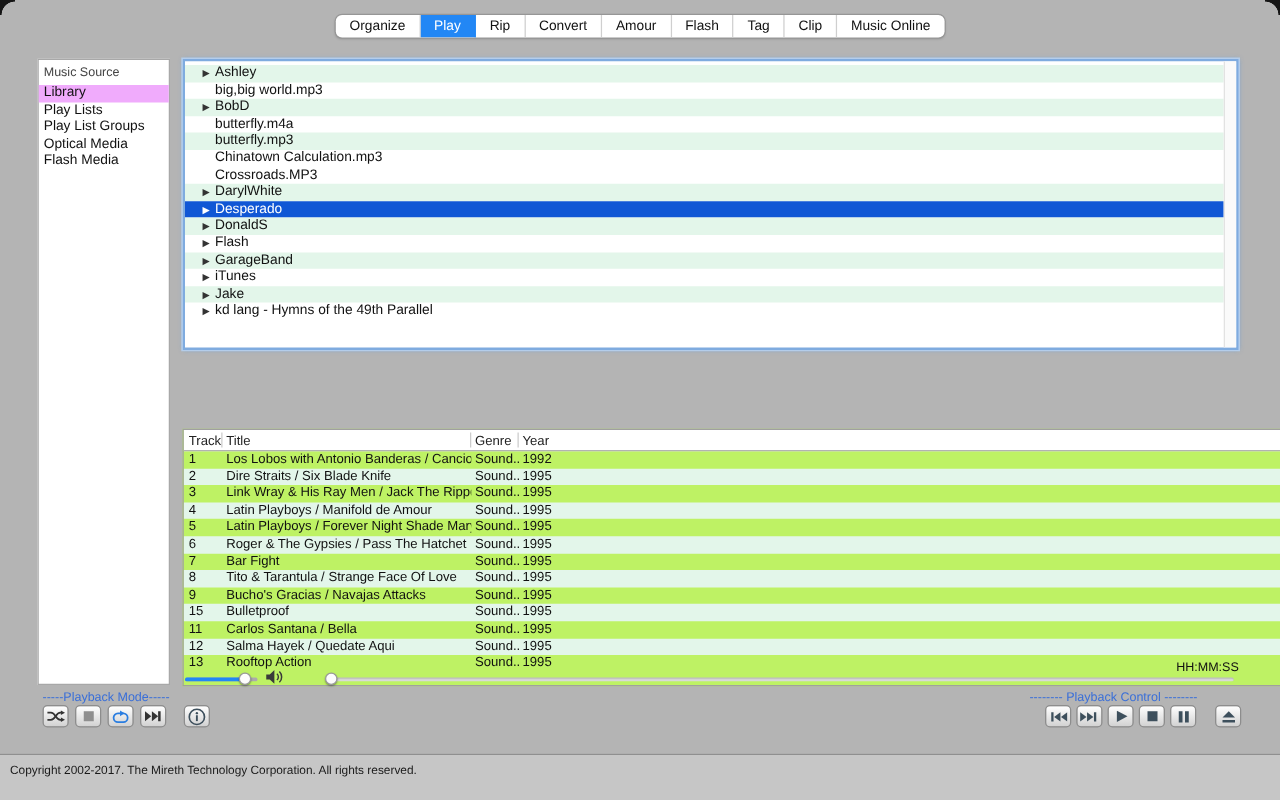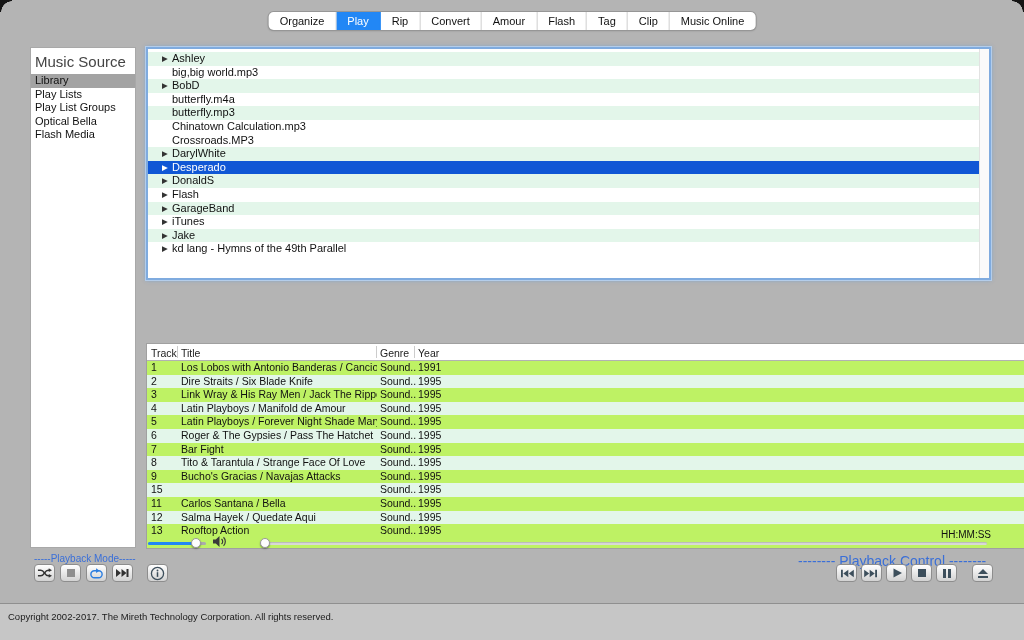--- a/index.html
+++ b/index.html
@@ -11,23 +11,23 @@
   .corner.right{right:0;background:radial-gradient(circle at 0% 100%, transparent 10.5px, #151515 11px)}
 
   
   .tab-bar{position:absolute;top:12px;left:50%;transform:translateX(-50%);display:flex;height:18px;background:#fff;border-radius:5px;box-shadow:0 0 0 1px #969696,0 1px 2px rgba(0,0,0,.2);overflow:hidden}
   .tab{font-size:11px;line-height:18px;padding:0 11px;color:#111;border-right:1px solid #cfcfcf;white-space:nowrap}
   .tab:last-child{border-right:none}
   .tab.active{background:#2287f5;color:#fff;border-right-color:#2287f5}
 
   
   .source-panel{position:absolute;left:30px;top:47px;width:106px;height:501px;background:#fff;border:1px solid #a8a8a8}
-  .source-title{font-size:15px;color:#444;padding:5px 16px 4px 4px;white-space:nowrap}
+  .source-title{font-size:10px;color:#444;padding:5px 16px 4px 4px;white-space:nowrap}
   .src-item{font-size:11px;height:13.5px;line-height:13.5px;padding-left:4px;color:#111;white-space:nowrap;overflow:hidden}
-  .src-item.selected{background:#a3a3a3}
+  .src-item.selected{background:#f0abfc}
 
   
   .tree-panel{position:absolute;left:146px;top:47px;width:845px;height:233px;background:#fff;border:2px solid #7fabdf;box-shadow:0 0 0 1px #b4cdea,0 0 4px rgba(90,150,220,.8);overflow:hidden}
   .tree-rows{position:absolute;left:0;top:3px;right:10px}
   .tree-row{height:13.6px;line-height:13.6px;font-size:11px;display:flex;align-items:center;padding-left:14px;white-space:nowrap;overflow:hidden}
   .tree-row.alt{background:#e3f6ea}
   .tree-row.selected{background:#1057d5}
   .tri{width:10px;flex:0 0 10px;font-size:7.5px;color:#333}
   .tree-row.selected .tri{color:#fff}
   .tree-label{color:#111}
@@ -55,21 +55,21 @@
   .vol-fill{position:absolute;left:0;top:4.5px;height:3.5px;background:#2287f5;border-radius:2px}
   .thumb{position:absolute;top:0.5px;width:10px;height:10px;background:#fdfdfd;border:1px solid #9a9a9a;border-radius:50%;box-shadow:0 1px 1.5px rgba(0,0,0,.35)}
   .speaker{position:absolute;left:212px;top:535px}
   .prog{position:absolute;left:260px;top:537px;width:727px;height:12px}
   .prog .slider-track{background:#d9d9d9;box-shadow:inset 0 1px 1px rgba(0,0,0,.15)}
   .time-label{position:absolute;right:33px;top:529px;font-size:10px;color:#111}
 
   
   .mode-label{position:absolute;left:34px;top:553px;font-size:10px;color:#3a6fd8;white-space:nowrap}
   .mode-buttons{position:absolute;left:34px;top:564px;display:flex;gap:5px}
-  .pc-label{position:absolute;left:798px;top:553px;width:160px;text-align:left;font-size:14px;color:#3a6fd8;white-space:nowrap}
+  .pc-label{position:absolute;left:798px;top:553px;width:160px;text-align:right;font-size:10px;color:#3a6fd8;white-space:nowrap}
   .pc-buttons{position:absolute;left:836px;top:564px;display:flex;gap:4px}
   .pc-buttons .eject{margin-left:11px}
   .ctl-btn{appearance:none;width:21px;height:18px;display:flex;align-items:center;justify-content:center;background:linear-gradient(#ffffff,#d2d2d2);border:1px solid #8d8d8d;border-radius:4px;padding:0}
   .info-btn{position:absolute;left:147px;top:564px}
   .icn{display:flex;align-items:center;justify-content:center}
   .icn svg{display:block}
 
   
   .footer{position:absolute;left:0;right:0;top:603px;bottom:0;background:#c6c6c6;border-top:1px solid #8f8f8f}
   .footer-text{position:absolute;left:8px;top:7px;font-size:9.5px;color:#1a1a1a;white-space:nowrap}
@@ -91,21 +91,21 @@
     <div class="tab">Clip</div>
     <div class="tab">Music Online</div>
   </div>
 
 <div class="source-panel">
   <div class="source-title">Music Source</div>
   <div>
       <div class="src-item selected">Library</div>
       <div class="src-item">Play Lists</div>
       <div class="src-item">Play List Groups</div>
-      <div class="src-item">Optical Bella</div>
+      <div class="src-item">Optical Media</div>
       <div class="src-item">Flash Media</div>
     </div>
 </div>
 
 <div class="tree-panel">
   <div class="tree-rows">
       <div class="tree-row alt">
         <span class="tri">▶</span>
         <span class="tree-label">Ashley</span>
       </div>
@@ -177,21 +177,21 @@
     <span class="th year">Year</span>
     <span class="th-sep sep1"></span>
     <span class="th-sep sep2"></span>
     <span class="th-sep sep3"></span>
   </div>
   <div>
       <div class="trow">
         <div class="cell c-track">1</div>
         <div class="cell c-title">Los Lobos with Antonio Banderas / Cancio...</div>
         <div class="cell c-genre">Sound...</div>
-        <div class="cell c-year">1991</div>
+        <div class="cell c-year">1992</div>
       </div>
       <div class="trow alt">
         <div class="cell c-track">2</div>
         <div class="cell c-title">Dire Straits / Six Blade Knife</div>
         <div class="cell c-genre">Sound...</div>
         <div class="cell c-year">1995</div>
       </div>
       <div class="trow">
         <div class="cell c-track">3</div>
         <div class="cell c-title">Link Wray &amp; His Ray Men / Jack The Ripper</div>
@@ -229,20 +229,21 @@
         <div class="cell c-year">1995</div>
       </div>
       <div class="trow">
         <div class="cell c-track">9</div>
         <div class="cell c-title">Bucho's Gracias / Navajas Attacks</div>
         <div class="cell c-genre">Sound...</div>
         <div class="cell c-year">1995</div>
       </div>
       <div class="trow alt">
         <div class="cell c-track">15</div>
+        <div class="cell c-title">Bulletproof</div>
         <div class="cell c-genre">Sound...</div>
         <div class="cell c-year">1995</div>
       </div>
       <div class="trow">
         <div class="cell c-track">11</div>
         <div class="cell c-title">Carlos Santana / Bella</div>
         <div class="cell c-genre">Sound...</div>
         <div class="cell c-year">1995</div>
       </div>
       <div class="trow alt">

